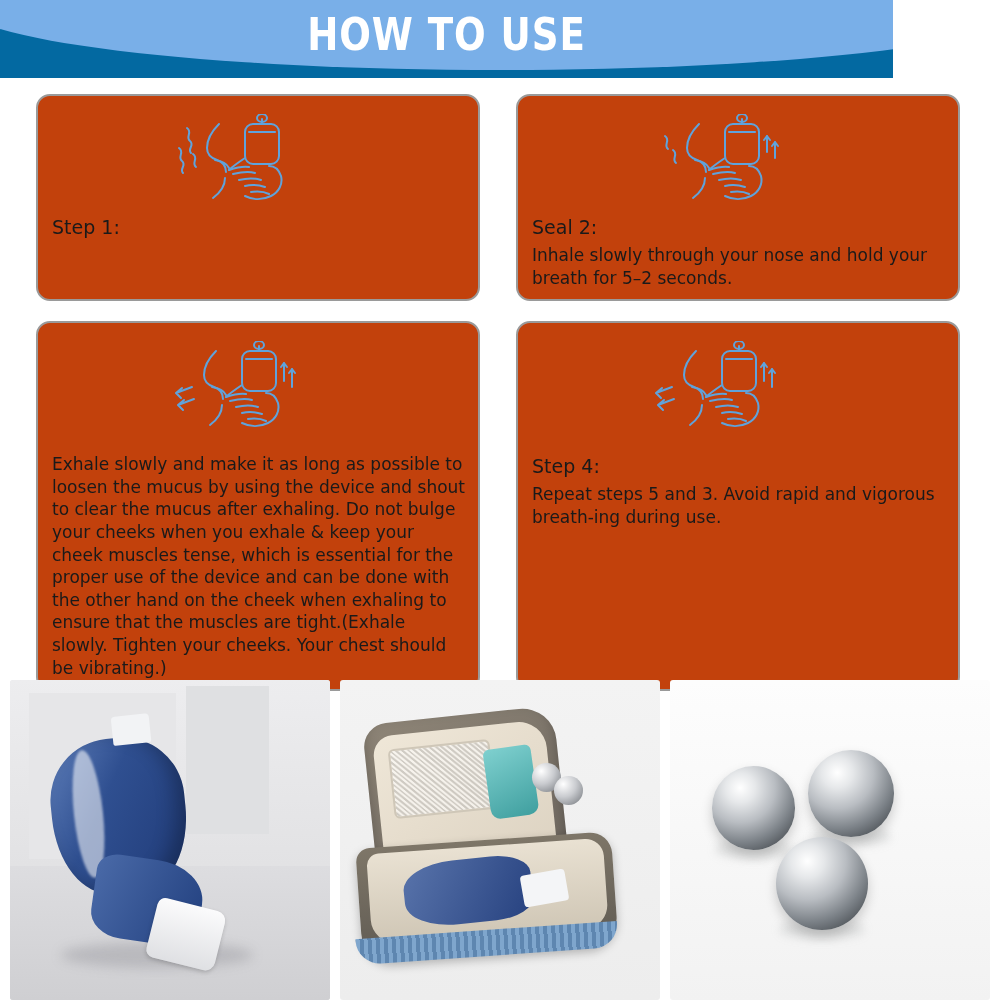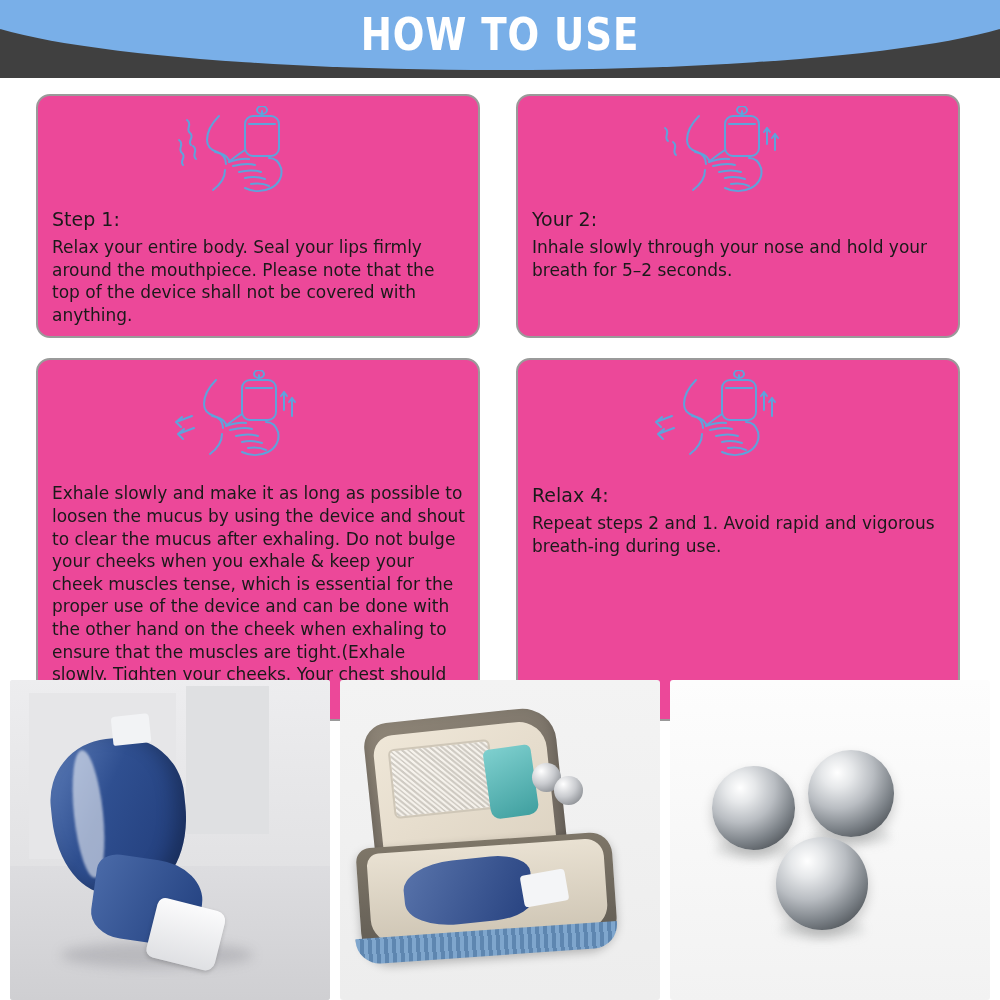--- a/index.html
+++ b/index.html
@@ -12,23 +12,23 @@
   #page {
     position: relative;
     width: 1000px; height: 1000px;
     overflow: hidden;
     background: #ffffff;
   }
 
   
   .banner {
     position: relative;
-    width: 1000px;
+    width: 893px;
     height: 78px;
-    background: #404040;
+    background: #0369a1;
     overflow: hidden;
   }
   .banner-shape {
     position: absolute;
     left: -40px;
     top: -230px;
     width: 1080px;
     height: 300px;
     background: #79AFE8;
     border-radius: 0 0 50% 50% / 0 0 22% 22%;
@@ -55,22 +55,22 @@
   }
   .steps-grid {
     display: grid;
     grid-template-columns: 444px 444px;
     column-gap: 36px;
     row-gap: 20px;
   }
   .step-card {
     border: 2px solid #9a9a9a;
     border-radius: 14px;
-    background: #ec4899;
-    padding: 10px 12px 10px 12px;
+    background: #c2410c;
+    padding: 18px 12px 10px 12px;
     position: relative;
   }
   .step-card.tall { min-height: 310px; }
   .step-card.short { min-height: 200px; }
   .card-illus {
     height: 100px;
     display: flex;
     justify-content: center;
     align-items: flex-start;
   }
@@ -246,21 +246,20 @@
               <path d="M66 56 c6 -2 14 -4 20 -3"></path>
               <path d="M70 60 c8 -2 16 -3 22 -1"></path>
               <path d="M76 66 c8 -2 16 -2 22 0"></path>
               <path d="M82 72 c8 -2 14 -1 20 1"></path>
               <path d="M88 78 c8 -1 14 0 18 2"></path>
               <path d="M106 52 c6 0 10 4 12 10 c2 8 -2 16 -10 20 c-8 4 -18 4 -26 0"></path>
             </g>
           </svg>
         </div>
         <div class="step-label">Step 1:</div>
-        <div class="step-text">Relax your entire body. Seal your lips firmly around the mouthpiece. Please note that the top of the device shall not be covered with anything.</div>
       </div>
 
       <div class="step-card short">
         <div class="card-illus">
           <svg width="190" height="100" viewBox="0 0 190 100">
             <g fill="none" stroke="#5FA3DC" stroke-width="2" stroke-linecap="round" stroke-linejoin="round">
               <path d="M22 22 c6 4 -2 9 3 13"></path>
               <path d="M30 36 c6 4 -2 9 3 13"></path>
               <path d="M56 10 c-8 8 -12 16 -12 24 c0 6 4 10 10 12 c6 2 9 6 9 12"></path>
               <path d="M52 46 c7 1 12 4 14 8"></path>
@@ -274,21 +273,21 @@
               <path d="M70 60 c8 -2 16 -3 22 -1"></path>
               <path d="M76 66 c8 -2 16 -2 22 0"></path>
               <path d="M82 72 c8 -2 14 -1 20 1"></path>
               <path d="M88 78 c8 -1 14 0 18 2"></path>
               <path d="M106 52 c6 0 10 4 12 10 c2 8 -2 16 -10 20 c-8 4 -18 4 -26 0"></path>
               <path d="M124 38 l0 -16 M124 22 l-3 4 M124 22 l3 4"></path>
               <path d="M132 44 l0 -16 M132 28 l-3 4 M132 28 l3 4"></path>
             </g>
           </svg>
         </div>
-        <div class="step-label">Your 2:</div>
+        <div class="step-label">Seal 2:</div>
         <div class="step-text">Inhale slowly through your nose and hold your breath for 5–2 seconds.</div>
       </div>
 
       <div class="step-card tall">
         <div class="card-illus tall-illus">
           <svg width="200" height="110" viewBox="0 0 200 110">
             <g fill="none" stroke="#5FA3DC" stroke-width="2" stroke-linecap="round" stroke-linejoin="round">
               <path d="M18 52 l16 -6 M18 52 l6 -5 M18 52 l5 5"></path>
               <path d="M20 64 l16 -6 M20 64 l6 -5 M20 64 l5 5"></path>
               <path d="M58 10 c-8 8 -12 16 -12 24 c0 6 4 10 10 12 c6 2 9 6 9 12"></path>
@@ -331,22 +330,22 @@
               <path d="M72 60 c8 -2 16 -3 22 -1"></path>
               <path d="M78 66 c8 -2 16 -2 22 0"></path>
               <path d="M84 72 c8 -2 14 -1 20 1"></path>
               <path d="M90 78 c8 -1 14 0 18 2"></path>
               <path d="M108 52 c6 0 10 4 12 10 c2 8 -2 16 -10 20 c-8 4 -18 4 -26 0"></path>
               <path d="M126 40 l0 -18 M126 22 l-3 4 M126 22 l3 4"></path>
               <path d="M134 46 l0 -18 M134 28 l-3 4 M134 28 l3 4"></path>
             </g>
           </svg>
         </div>
-        <div class="step-label">Relax 4:</div>
-        <div class="step-text">Repeat steps 2 and 1. Avoid rapid and vigorous breath-ing during use.</div>
+        <div class="step-label">Step 4:</div>
+        <div class="step-text">Repeat steps 5 and 3. Avoid rapid and vigorous breath-ing during use.</div>
       </div>
 
     </div>
   </div>
 
   <div class="photos">
 
     <div class="photo p1">
       <div class="wall"></div>
       <div class="wall-panel"></div>

